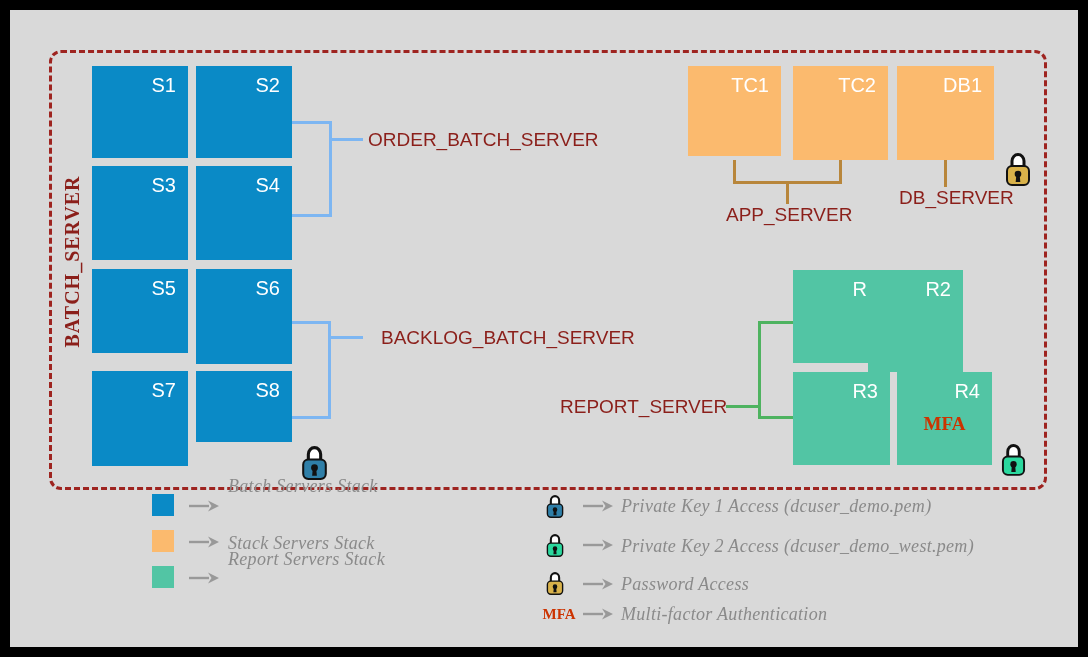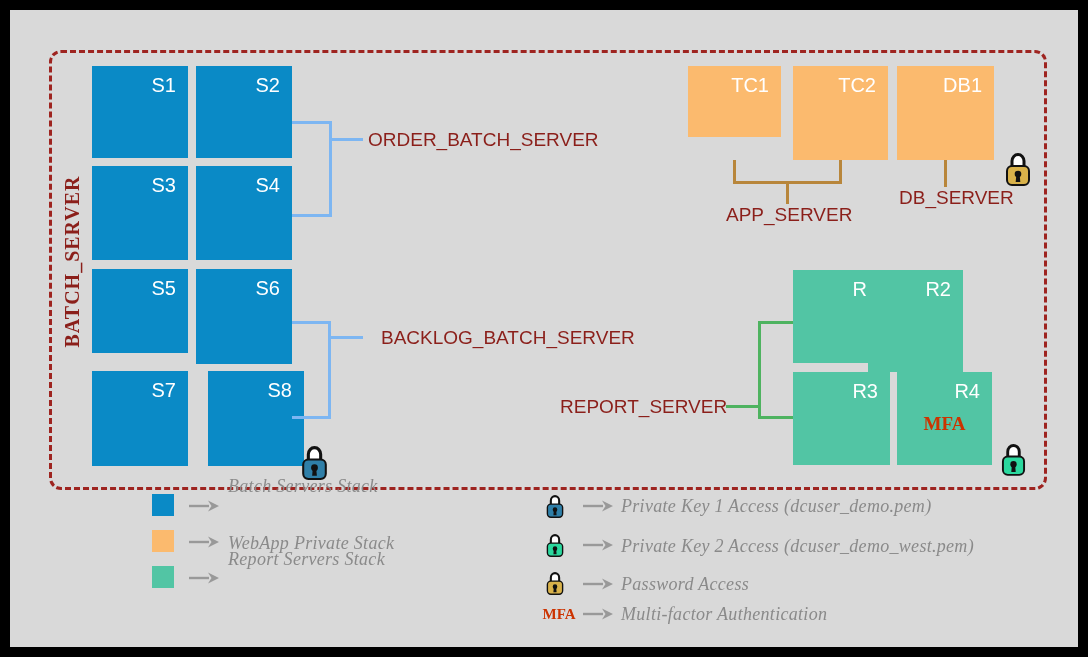--- a/index.html
+++ b/index.html
@@ -70,35 +70,35 @@
 
 <div class="group-label">BATCH_SERVER</div>
 
 <div class="node batch" style="left:92px;top:66px;width:96px;height:92px">S1</div>
 <div class="node batch" style="left:196px;top:66px;width:96px;height:92px">S2</div>
 <div class="node batch" style="left:92px;top:166px;width:96px;height:94px">S3</div>
 <div class="node batch" style="left:196px;top:166px;width:96px;height:94px">S4</div>
 <div class="node batch" style="left:92px;top:269px;width:96px;height:84px">S5</div>
 <div class="node batch" style="left:196px;top:269px;width:96px;height:95px">S6</div>
 <div class="node batch" style="left:92px;top:371px;width:96px;height:95px">S7</div>
-<div class="node batch" style="left:208px;top:371px;width:96px;height:95px">S8</div>
+<div class="node batch" style="left:196px;top:371px;width:96px;height:71px">S8</div>
 
 <div class="line blue-line" style="left:292px;top:121px;width:37px;height:3px"></div>
 <div class="line blue-line" style="left:329px;top:121px;width:3px;height:96px"></div>
 <div class="line blue-line" style="left:292px;top:214px;width:37px;height:3px"></div>
 <div class="line blue-line" style="left:332px;top:138px;width:31px;height:3px"></div>
 <div class="cluster-label" style="left:368px;top:129px">ORDER_BATCH_SERVER</div>
 
 <div class="line blue-line" style="left:292px;top:321px;width:36px;height:3px"></div>
 <div class="line blue-line" style="left:328px;top:321px;width:3px;height:98px"></div>
 <div class="line blue-line" style="left:292px;top:416px;width:36px;height:3px"></div>
 <div class="line blue-line" style="left:331px;top:336px;width:32px;height:3px"></div>
 <div class="cluster-label" style="left:381px;top:327px">BACKLOG_BATCH_SERVER</div>
 
-<div class="node webapp" style="left:688px;top:66px;width:93px;height:71px">TC1</div>
+<div class="node webapp" style="left:688px;top:66px;width:93px;height:90px">TC1</div>
 <div class="node webapp" style="left:793px;top:66px;width:95px;height:94px">TC2</div>
 <div class="node webapp" style="left:897px;top:66px;width:97px;height:94px">DB1</div>
 
 <div class="line tan-line" style="left:733px;top:160px;width:3px;height:24px"></div>
 <div class="line tan-line" style="left:839px;top:160px;width:3px;height:24px"></div>
 <div class="line tan-line" style="left:733px;top:181px;width:109px;height:3px"></div>
 <div class="line tan-line" style="left:786px;top:184px;width:3px;height:20px"></div>
 <div class="cluster-label" style="left:726px;top:204px;width:112px;text-align:center">APP_SERVER</div>
 
 <div class="line tan-line" style="left:944px;top:160px;width:3px;height:27px"></div>
@@ -142,21 +142,21 @@
     <path d="M1 7 H21" stroke="#999" stroke-width="2.4"></path>
     <polygon points="20,1.5 31,7 20,12.5 23.5,7" fill="#999"></polygon>
   </svg>
 <div class="legend-text" style="left:228px;top:475px">Batch Servers Stack</div>
 
 <div class="legend-swatch webapp" style="left:152px;top:530px"></div>
 <svg class="arrow" style="left:188px;top:535px" viewBox="0 0 32 14">
     <path d="M1 7 H21" stroke="#999" stroke-width="2.4"></path>
     <polygon points="20,1.5 31,7 20,12.5 23.5,7" fill="#999"></polygon>
   </svg>
-<div class="legend-text" style="left:228px;top:532px">WebApp Private Stack</div>
+<div class="legend-text" style="left:228px;top:532px">Stack Servers Stack</div>
 
 <div class="legend-swatch report" style="left:152px;top:566px"></div>
 <svg class="arrow" style="left:188px;top:571px" viewBox="0 0 32 14">
     <path d="M1 7 H21" stroke="#999" stroke-width="2.4"></path>
     <polygon points="20,1.5 31,7 20,12.5 23.5,7" fill="#999"></polygon>
   </svg>
 <div class="legend-text" style="left:228px;top:548px">Report Servers Stack</div>
 
 <svg class="lock" style="left:546px;top:492px;width:18px;height:27px" viewBox="0 0 26 38">
   <path d="M7 19 V12 a6 6.5 0 0 1 12 0 V19" fill="#fff" stroke="#111" stroke-width="3"></path>

